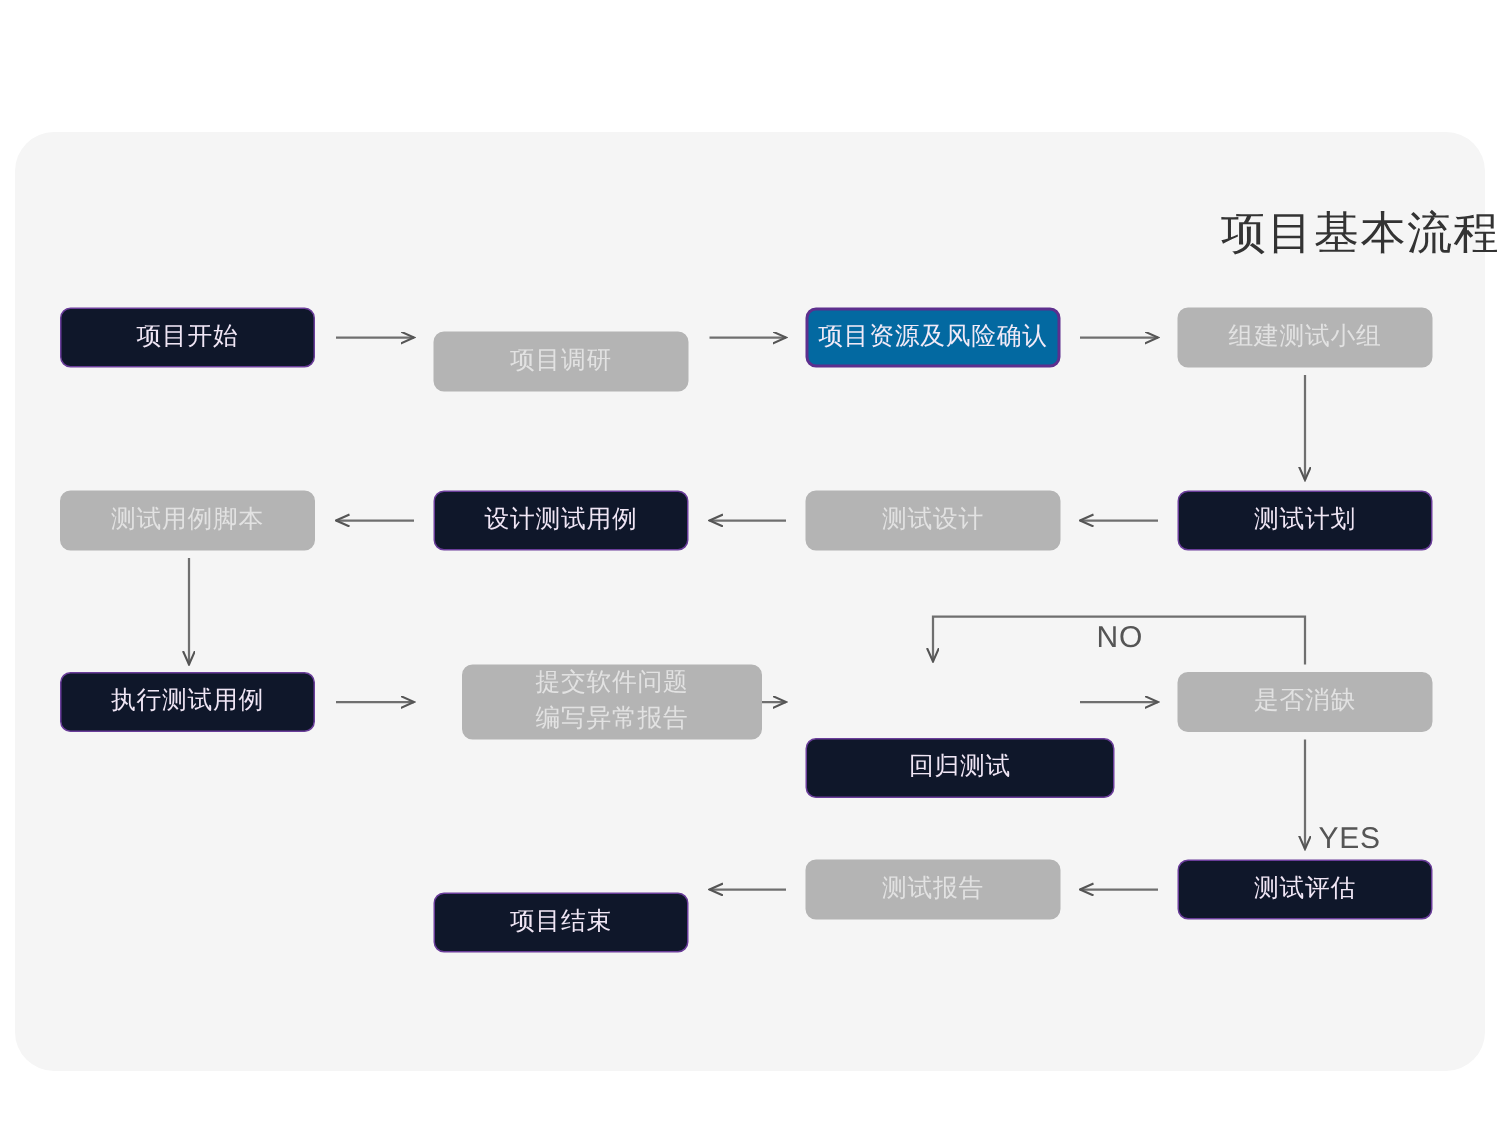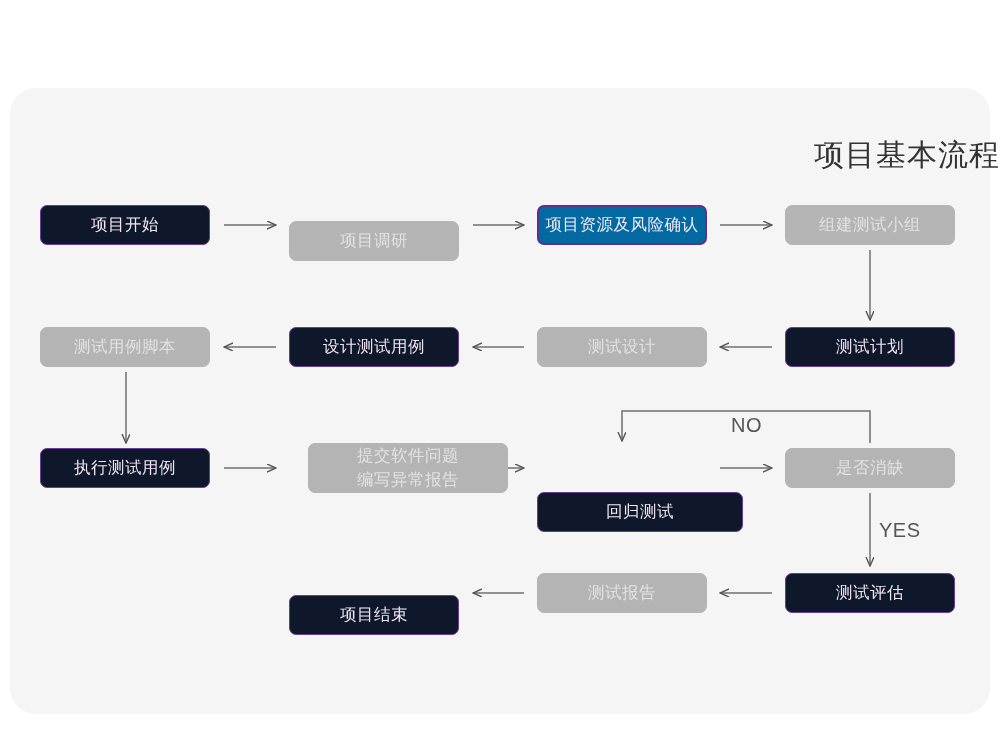--- a/index.html
+++ b/index.html
@@ -110,21 +110,21 @@
 
         <line x1="870" y1="493" x2="870" y2="566"></line>
 
         <line x1="772" y1="593" x2="720" y2="593"></line>
         <line x1="524" y1="593" x2="473" y2="593"></line>
       </g>
     </svg>
   </div>
 
   <div class="edge-label" style="left:731px; top:414px;">NO</div>
-  <div class="edge-label" style="left:879px; top:519px;">YES</div>
+  <div class="edge-label" style="left:879px; top:548px;">YES</div>
 
   <div class="node purple" style="left:40px;  top:205px; width:170px; height:40px;">项目开始</div>
   <div class="node gray" style="left:289px; top:205px; width:170px; height:40px;margin-top:16px;">项目调研</div>
   <div class="node purple-outline" style="left:537px; top:205px; width:170px; height:40px;">项目资源及风险确认</div>
   <div class="node gray" style="left:785px; top:205px; width:170px; height:40px;">组建测试小组</div>
 
   <div class="node gray" style="left:40px;  top:327px; width:170px; height:40px;">测试用例脚本</div>
   <div class="node purple" style="left:289px; top:327px; width:170px; height:40px;">设计测试用例</div>
   <div class="node gray" style="left:537px; top:327px; width:170px; height:40px;text-align:center;">测试设计</div>
   <div class="node purple" style="left:785px; top:327px; width:170px; height:40px;">测试计划</div>

